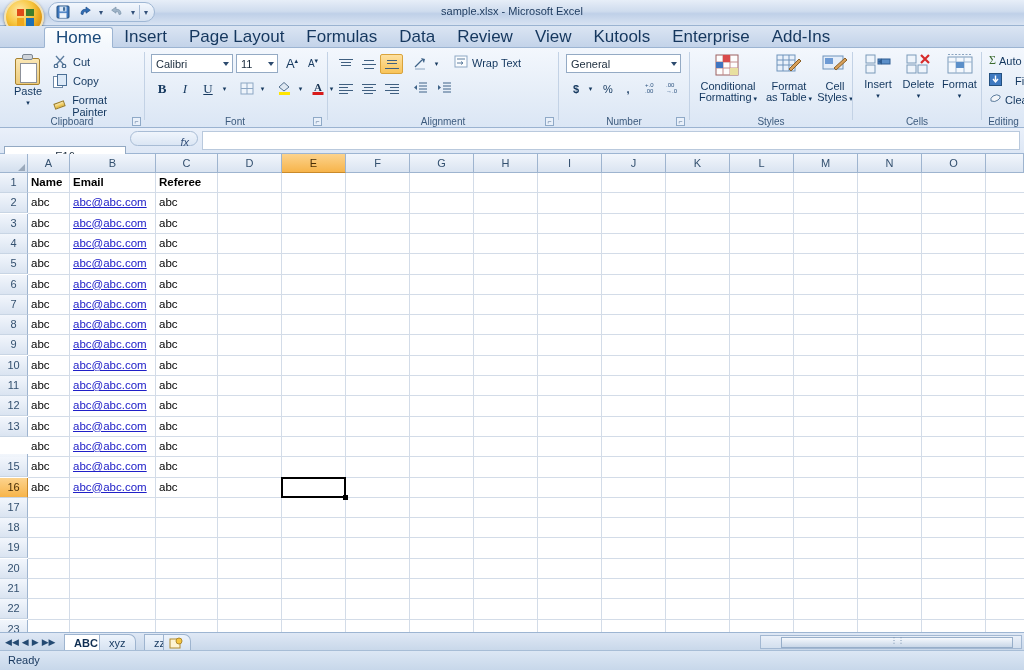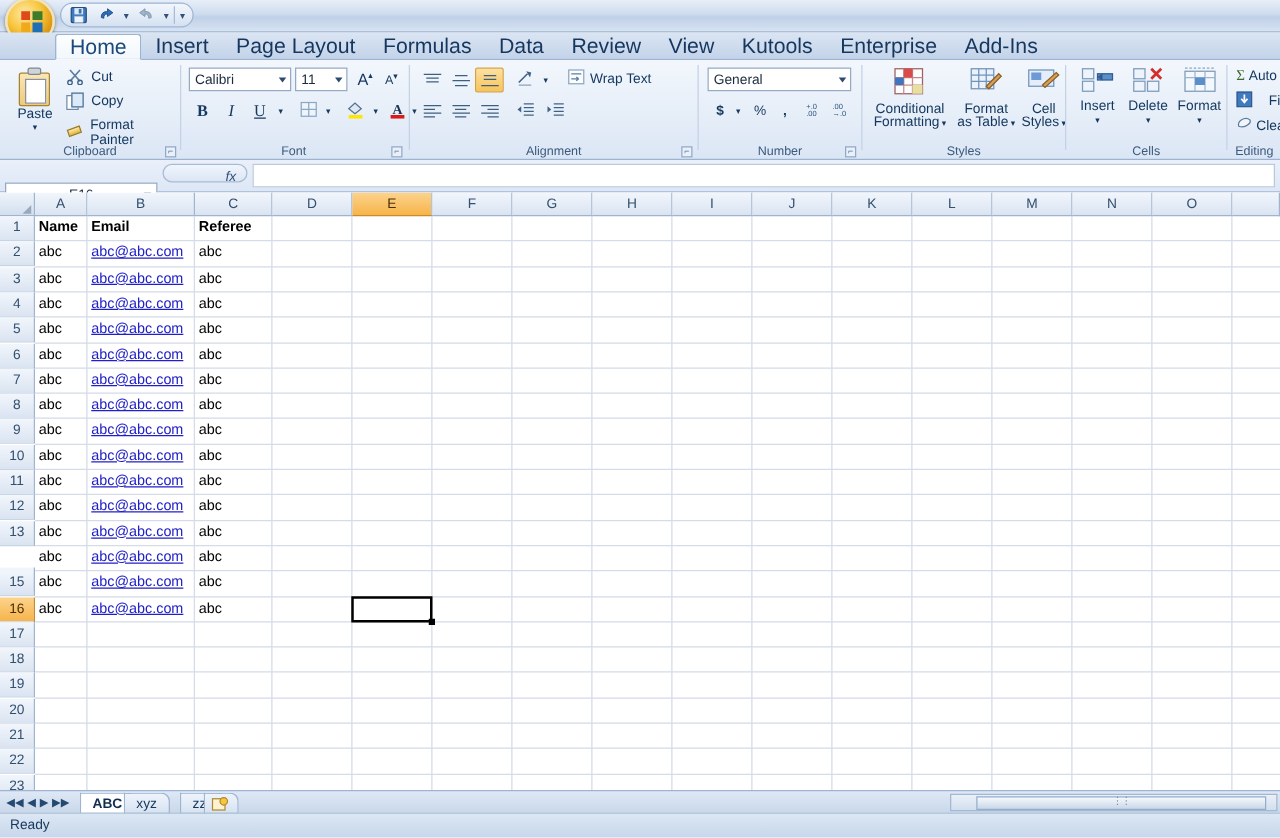--- a/index.html
+++ b/index.html
@@ -245,20 +245,21 @@
       <div class="qat-btn" title="Redo">
         <svg width="14" height="13" viewBox="0 0 14 13">
           <path d="M11 8 Q11 3 6 3.3 L6 1 L1.7 4.2 L6 7.2 L6 5.2 Q9 5 9 8.6 Z" fill="#9fb4c8" stroke="#7b93ab" stroke-width=".7" stroke-linejoin="round"></path>
         </svg>
       </div>
       <div class="qat-drop">▾</div>
       <div class="qat-sep"></div>
       <div class="qat-drop">▾</div>
     </div>
 
+    <div class="title-text">sample.xlsx - Microsoft Excel</div>
   </div>
 
   <div class="tabstrip">
     <div class="tabs">
       <div class="tab active">Home</div>
       <div class="tab">Insert</div>
       <div class="tab">Page Layout</div>
       <div class="tab">Formulas</div>
       <div class="tab">Data</div>
       <div class="tab">Review</div>

